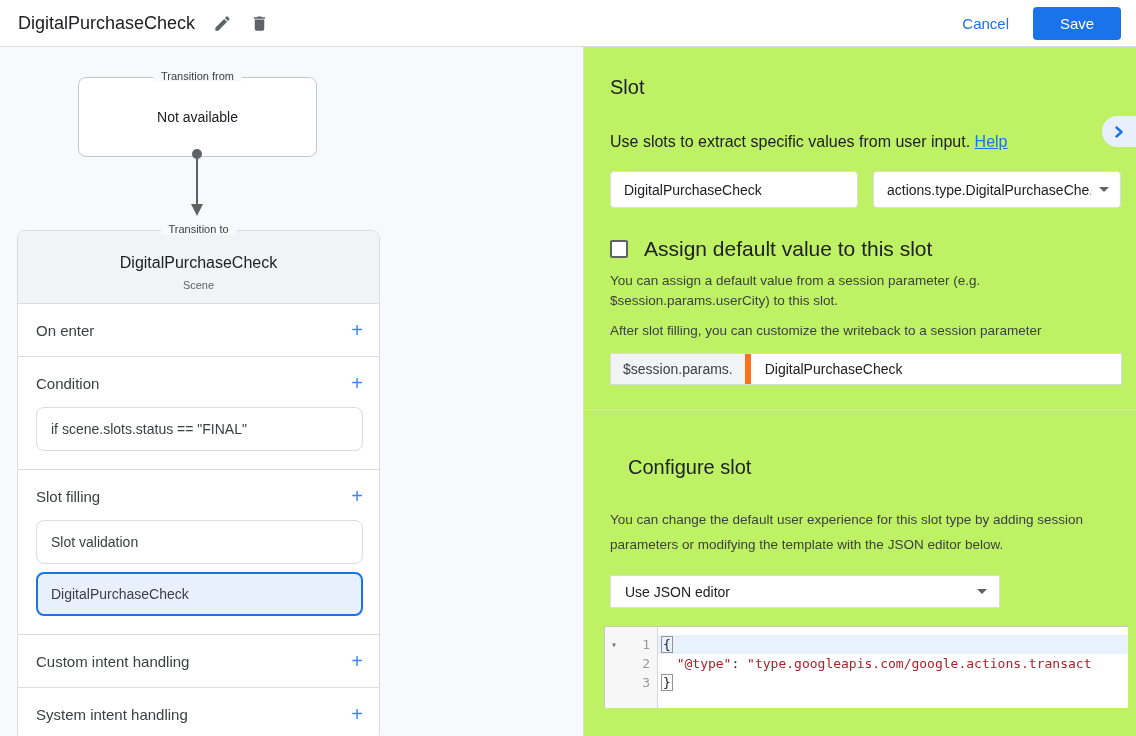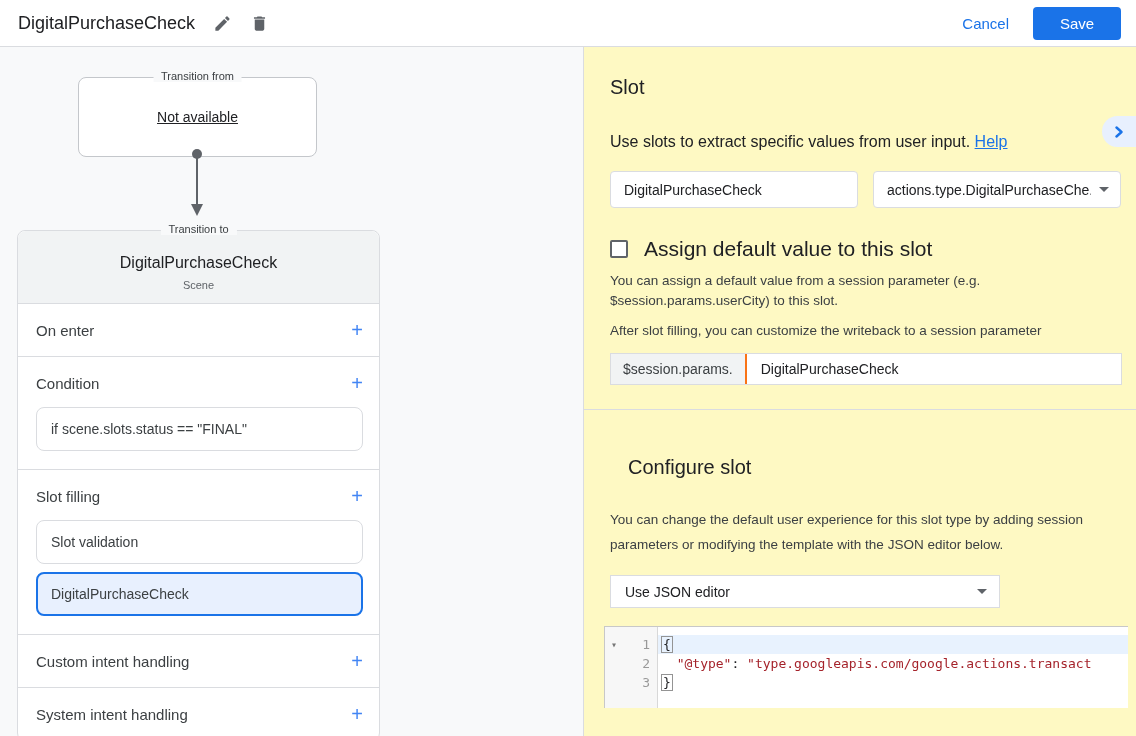--- a/index.html
+++ b/index.html
@@ -24,30 +24,30 @@
   .btn-primary {
     background:#1a73e8; color:#fff; font-size:15px; font-weight:500; border:none;
     border-radius:4px; width:88px; height:33px; cursor:pointer; font-family:inherit;
   }
   
   .main { display:flex; height:689px; }
   .canvas {
     width:584px; min-width:584px; background:#f8f9fa; border-right:1px solid #dadce0;
     position:relative;
   }
-  .panel { flex:1; background:#fef9c3; position:relative; padding:0 8px 0 26px; overflow:hidden; }
+  .panel { flex:1; background:#bef264; position:relative; padding:0 8px 0 26px; overflow:hidden; }
   
   .fieldset-label {
     position:absolute; top:-8px; left:50%; transform:translateX(-50%);
     background:#f8f9fa; padding:0 8px; font-size:11px; color:#3c4043; white-space:nowrap;
   }
   .tfrom-box {
     position:absolute; left:78px; top:30px; width:239px; height:80px;
     background:#fff; border:1px solid #c4c7cb; border-radius:8px;
-    display:flex; align-items:center; justify-content:center;text-decoration:underline;
+    display:flex; align-items:center; justify-content:center;
   }
   .tfrom-box .content { font-size:14px; color:#202124; }
   .connector { position:absolute; left:188px; top:100px; }
   .scene-card {
     position:absolute; left:17px; top:183px; width:363px;
     background:#fff; border:1px solid #dadce0; border-radius:8px;
   }
   .scene-header {
     background:#f1f3f4; border-bottom:1px solid #dadce0; border-radius:8px 8px 0 0;
     text-align:center; padding:23px 10px 12px;
@@ -100,21 +100,21 @@
   .checkbox {
     width:18px; height:18px; border:2px solid #5f6368; border-radius:2px;
     margin-right:16px; cursor:pointer; flex:none; display:flex; align-items:center; justify-content:center;
     background:#fff;
   }
   .checkbox.checked { background:#4285f4; border-color:#4285f4; }
   .cb-label { font-size:21px; font-weight:400; color:#202124; }
   .desc { margin-top:10px; font-size:13.5px; color:#3c4043; line-height:20px; max-width:508px; }
   .writeback-input { margin-top:12px; display:flex; width:512px; height:32px; border:1px solid #dadce0; background:#fff; }
   .wb-prefix {
-    background:#f1f3f4; border-right:2px solid #f97316; padding:0 12px;
+    background:#f1f3f4; border-right:6px solid #f97316; padding:0 12px;
     display:flex; align-items:center; font-size:14px; color:#3c4043; flex:none;
   }
   .wb-value { padding:0 14px; display:flex; align-items:center; font-size:14px; color:#202124; flex:1; cursor:text; }
   .panel-divider { margin:24px 0 0 -26px; height:0; border-top:1px solid #dadce0; width:552px; }
   .configure-title { font-size:20px; font-weight:400; color:#202124; margin:18px; padding-top:28px; }
   .configure-desc { margin-top:28px; font-size:13.5px; color:#3c4043; line-height:25px; max-width:520px; }
   .mode-select {
     margin-top:18px; width:390px; height:33px; border:1px solid #dadce0; background:#fff;
     display:flex; align-items:center; justify-content:space-between; padding:0 12px 0 14px;
     font-size:14px; color:#202124; cursor:pointer;

